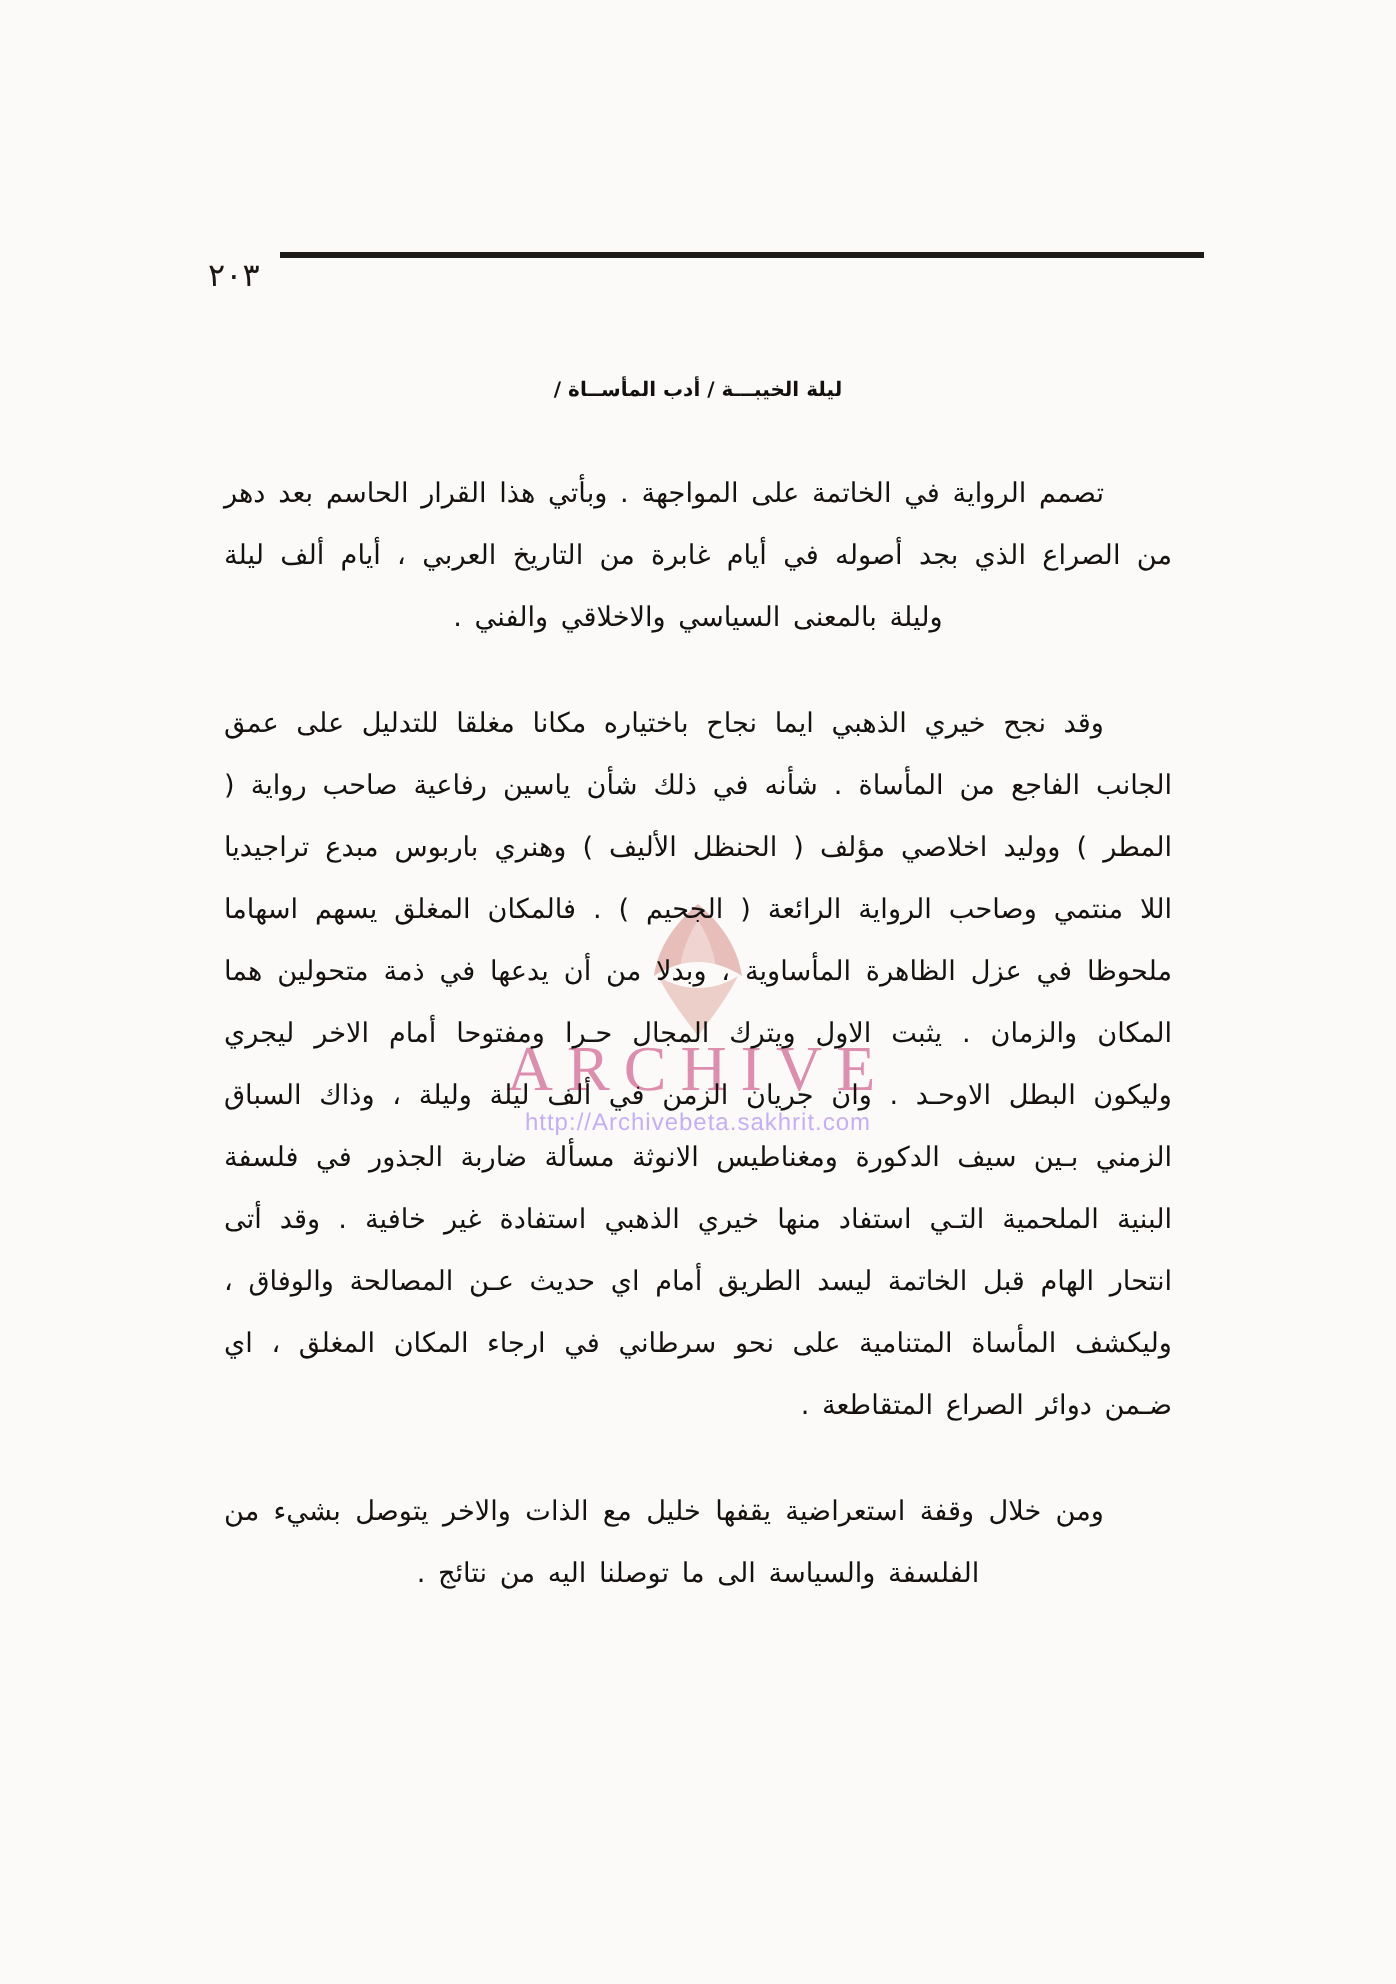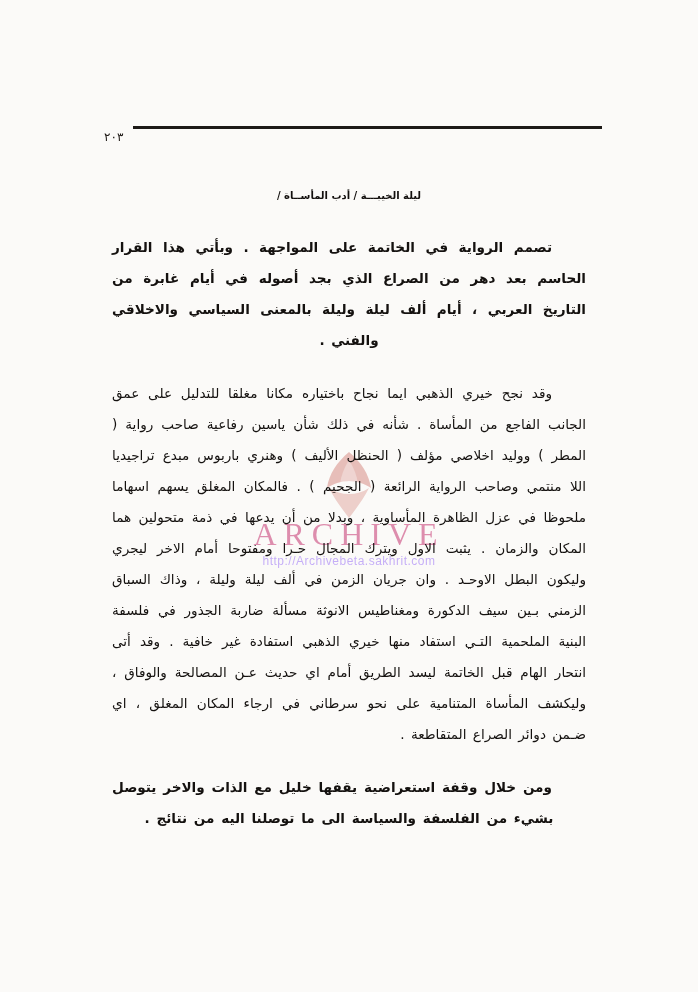--- a/index.html
+++ b/index.html
@@ -29,21 +29,21 @@
     left: 104px;
     right: 96px;
     height: 18px;
     display: flex;
     flex-direction: row-reverse;
     align-items: center;
     gap: 10px;
   }
   .page-number {
     font-family: "DejaVu Sans", sans-serif;
-    font-size: 12px;
+    font-size: 16px;
     letter-spacing: 1px;
     color: #1b1613;
     direction: rtl;
     white-space: nowrap;
     margin-top: 20px;
   }
   .header-rule {
     flex: 1;
     height: 3px;
     background: #1d1a17;
@@ -80,21 +80,20 @@
     color: #14110f;
     margin: 0 0 22px 0;
     text-indent: 34px;
     word-spacing: 2px;
   }
   .para.last {
     margin-bottom: 0;
   }
   .para.center-last {
     text-align-last: center;
-    font-weight: bold;
   }
 
   
   .watermark {
     position: absolute;
     top: 418px;
     left: 0;
     right: 0;
     height: 180px;
     display: flex;

